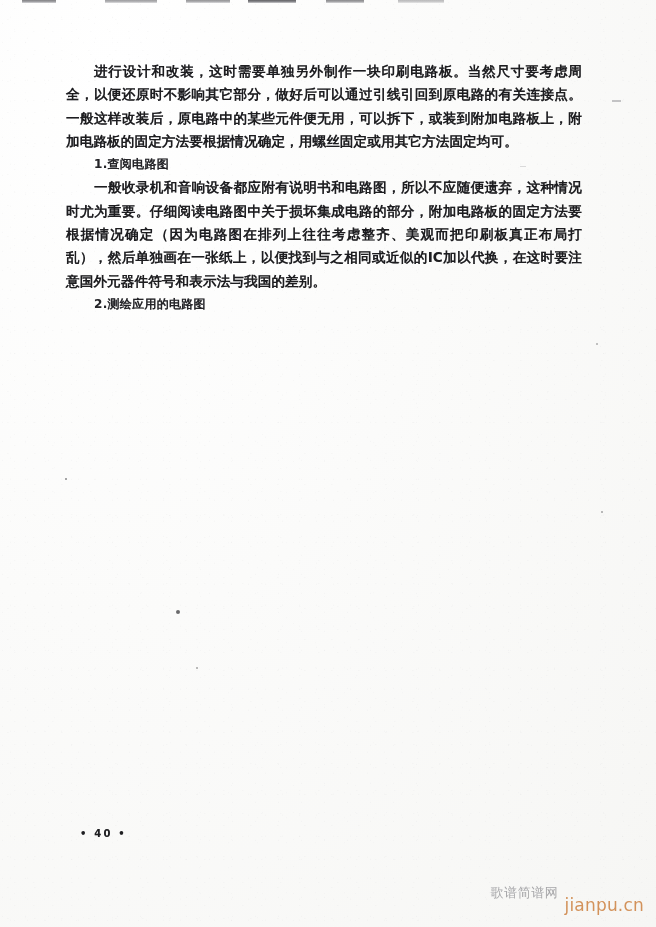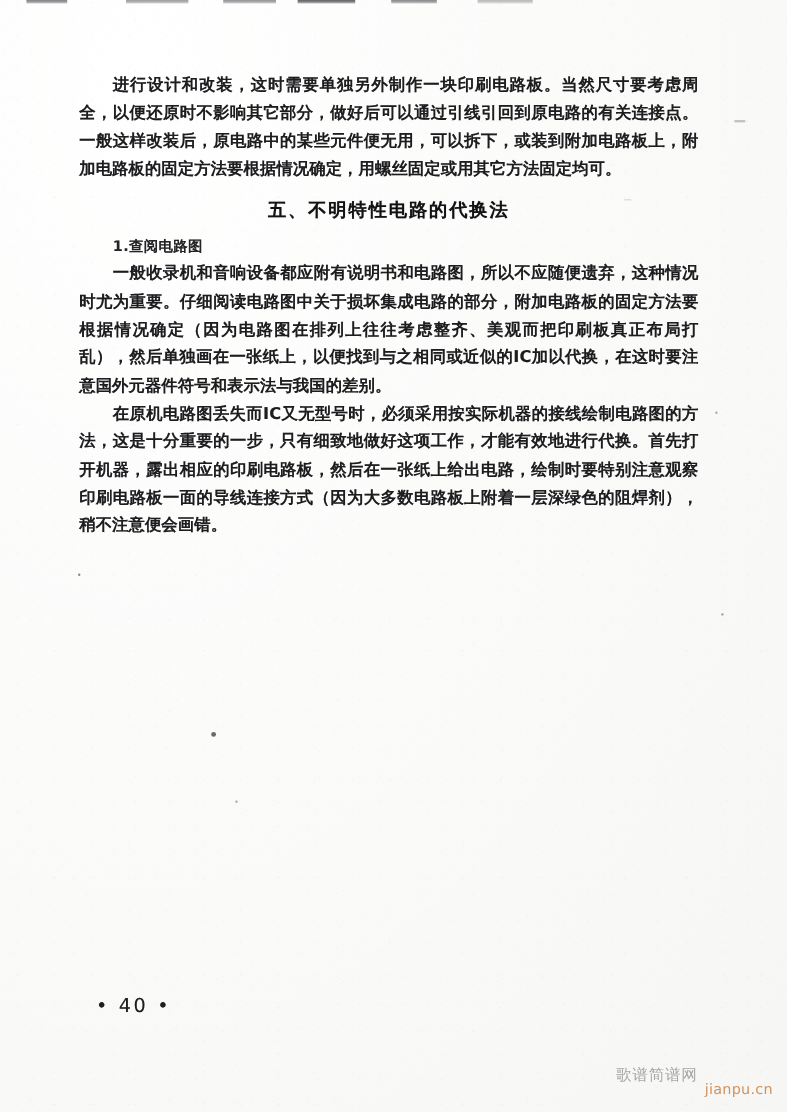--- a/index.html
+++ b/index.html
@@ -103,22 +103,22 @@
     text-indent: 28px;
     letter-spacing: .3px;
     text-shadow: 0 0 .5px rgba(45,45,50,.35);
   }
 
   
   #folio {
     position: absolute;
     left: 80px;
     top: 828px;
-    font-size: 16px;
-    font-weight: 400;
+    font-size: 10px;
+    font-weight: 700;
     color: #1e1e21;
     letter-spacing: 2.2px;
     text-shadow: 0 0 .5px rgba(40,40,45,.4);
   }
 
   
   #watermark {
     position: absolute;
     right: 12px;
     bottom: 12px;
@@ -126,21 +126,21 @@
     align-items: center;
     gap: 6px;
     opacity: .92;
   }
   #watermark .wm-cn {
     font-size: 13px;
     color: #a0a0a3;
     letter-spacing: .6px;
   }
   #watermark .wm-en {
-    font-size: 12px;
+    font-size: 17px;
     color: #d08a4e;
     letter-spacing: .2px;
     font-family: "DejaVu Sans", "Liberation Sans", sans-serif;
     margin-top: 24px;
   }
 </style>
 </head>
 <body>
 
 <div id="page">
@@ -159,27 +159,26 @@
   <div class="speck" style="left:196px; top:667px; width:1.6px; height:1.6px; opacity:.4;"></div>
   <div class="speck" style="left:601px; top:511px; width:2px;   height:2px;   opacity:.45;"></div>
   <div class="speck" style="left:596px; top:343px; width:2px;   height:2px;   opacity:.4;"></div>
   <div class="speck-dash" style="left:612px; top:100px; width:9px; height:1.6px; opacity:.5;"></div>
   <div class="speck-dash" style="left:520px; top:166px; width:6px; height:1.4px; opacity:.3;"></div>
 
   <div id="content">
 
     <p class="body indent">进行设计和改装，这时需要单独另外制作一块印刷电路板。当然尺寸要考虑周全，以便还原时不影响其它部分，做好后可以通过引线引回到原电路的有关连接点。一般这样改装后，原电路中的某些元件便无用，可以拆下，或装到附加电路板上，附加电路板的固定方法要根据情况确定，用螺丝固定或用其它方法固定均可。</p>
 
-    <h2 class="section-heading">五、不明特性电路的代换法</h2>
 
 
     <h3 class="sub-heading">1.查阅电路图</h3>
     <p class="body indent">一般收录机和音响设备都应附有说明书和电路图，所以不应随便遗弃，这种情况时尤为重要。仔细阅读电路图中关于损坏集成电路的部分，附加电路板的固定方法要根据情况确定（因为电路图在排列上往往考虑整齐、美观而把印刷板真正布局打乱），然后单独画在一张纸上，以便找到与之相同或近似的IC加以代换，在这时要注意国外元器件符号和表示法与我国的差别。</p>
 
-    <p class="body indent">在原机电路图丢失而IC又无型号时，必须采用按实际机器的接线绘制电路图的方法，这是十分重要的一步，只有细致地做好这项工作，才能有效地进行代换。首先打开机器，露出相应的印刷电路板，然后在一张纸上给出电路，绘制时要特别注意观察印刷电路板一面的导线连接方式（因为大多数电路板上附着一层深绿色的阻焊剂），稍不注意便会画错。</p>
+    <h3 class="sub-heading">2.测绘应用的电路图</h3>
 
 
   </div>
 
   <div id="folio">• 40 •</div>
 
   <div id="watermark">
     <span class="wm-cn">歌谱简谱网</span>
     <span class="wm-en">jianpu.cn</span>
   </div>

